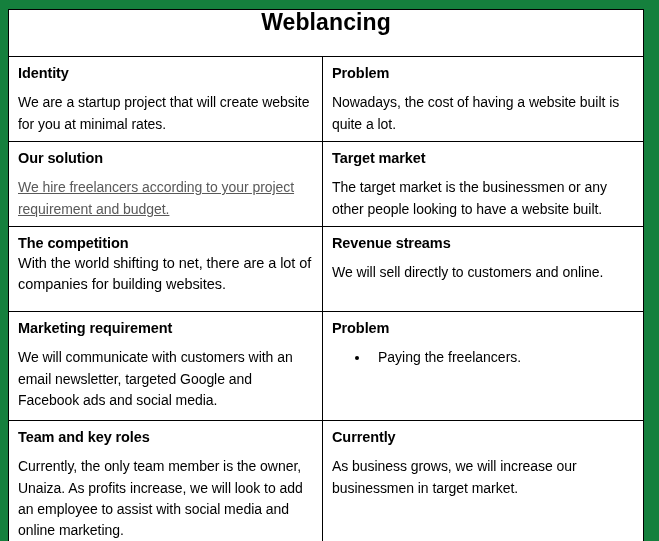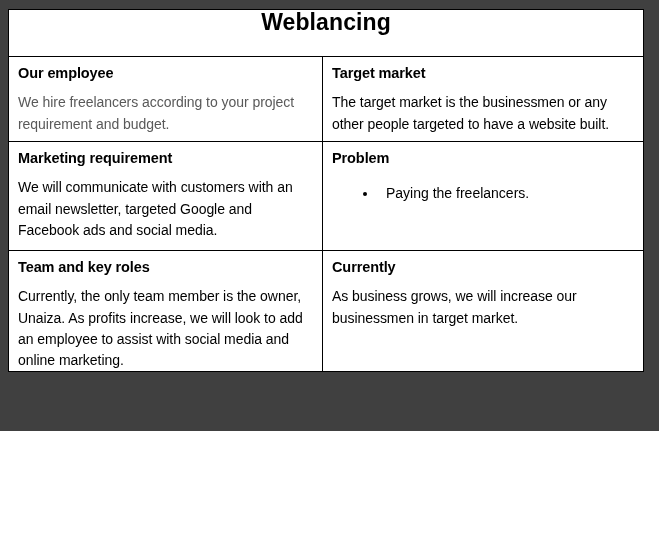--- a/index.html
+++ b/index.html
@@ -11,22 +11,22 @@
     width: 659px;
     height: 541px;
     font-family: "Liberation Sans", sans-serif;
     color: #000000;
     overflow: hidden;
   }
 
   .canvas {
     position: relative;
     width: 659px;
-    height: 431px;
-    background: #404040;
+    height: 541px;
+    background: #15803d;
   }
 
   .lean-table {
     position: absolute;
     left: 8px;
     top: 9px;
     width: 635px;
     border-collapse: collapse;
     table-layout: fixed;
     background: #ffffff;
@@ -67,34 +67,35 @@
   .cell-body {
     font-size: 14px;
     line-height: 1.52;
     margin: 0;
     letter-spacing: -0.05px;
   }
 
   
   .cell-body.muted {
     color: #595959;
+    text-decoration: underline;
   }
 
   
   .cell-head.tight {
     margin-bottom: 1px;
   }
   .cell-body.alt-face {
     font-size: 14.5px;
     line-height: 1.42;
   }
 
   
   .bullets {
-    margin: 16px;
+    margin: 8px;
     padding: 0 0 0 30px;
     list-style: disc;
   }
   .bullets li {
     font-size: 14px;
     line-height: 1.5;
     padding-left: 8px;
   }
 
   
@@ -118,36 +119,64 @@
       <col class="col-r">
     </colgroup>
     <tbody>
 
       <tr>
         <td class="title-cell" colspan="2">
           <div class="title-text">Weblancing</div>
         </td>
       </tr>
 
+      <tr class="row-1">
+        <td>
+          <div class="cell">
+            <div class="cell-head">Identity</div>
+            <p class="cell-body">We are a startup project that will create website for you at minimal rates.</p>
+          </div>
+        </td>
+        <td>
+          <div class="cell">
+            <div class="cell-head">Problem</div>
+            <p class="cell-body">Nowadays, the cost of having a website built is quite a lot.</p>
+          </div>
+        </td>
+      </tr>
 
       <tr class="row-2">
         <td>
           <div class="cell">
-            <div class="cell-head">Our employee</div>
+            <div class="cell-head">Our solution</div>
             <p class="cell-body muted">We hire freelancers according to your project requirement and budget.</p>
           </div>
         </td>
         <td>
           <div class="cell">
             <div class="cell-head">Target market</div>
-            <p class="cell-body">The target market is the businessmen or any other people targeted to have a website built.</p>
-          </div>
-        </td>
-      </tr>
-
+            <p class="cell-body">The target market is the businessmen or any other people looking to have a website built.</p>
+          </div>
+        </td>
+      </tr>
+
+      <tr class="row-3">
+        <td>
+          <div class="cell">
+            <div class="cell-head tight">The competition</div>
+            <p class="cell-body alt-face">With the world shifting to net, there are a lot of companies for building websites.</p>
+          </div>
+        </td>
+        <td>
+          <div class="cell">
+            <div class="cell-head">Revenue streams</div>
+            <p class="cell-body">We will sell directly to customers and online.</p>
+          </div>
+        </td>
+      </tr>
 
       <tr class="row-4">
         <td>
           <div class="cell">
             <div class="cell-head">Marketing requirement</div>
             <p class="cell-body">We will communicate with customers with an email newsletter, targeted Google and Facebook ads and social media.</p>
           </div>
         </td>
         <td>
           <div class="cell">

